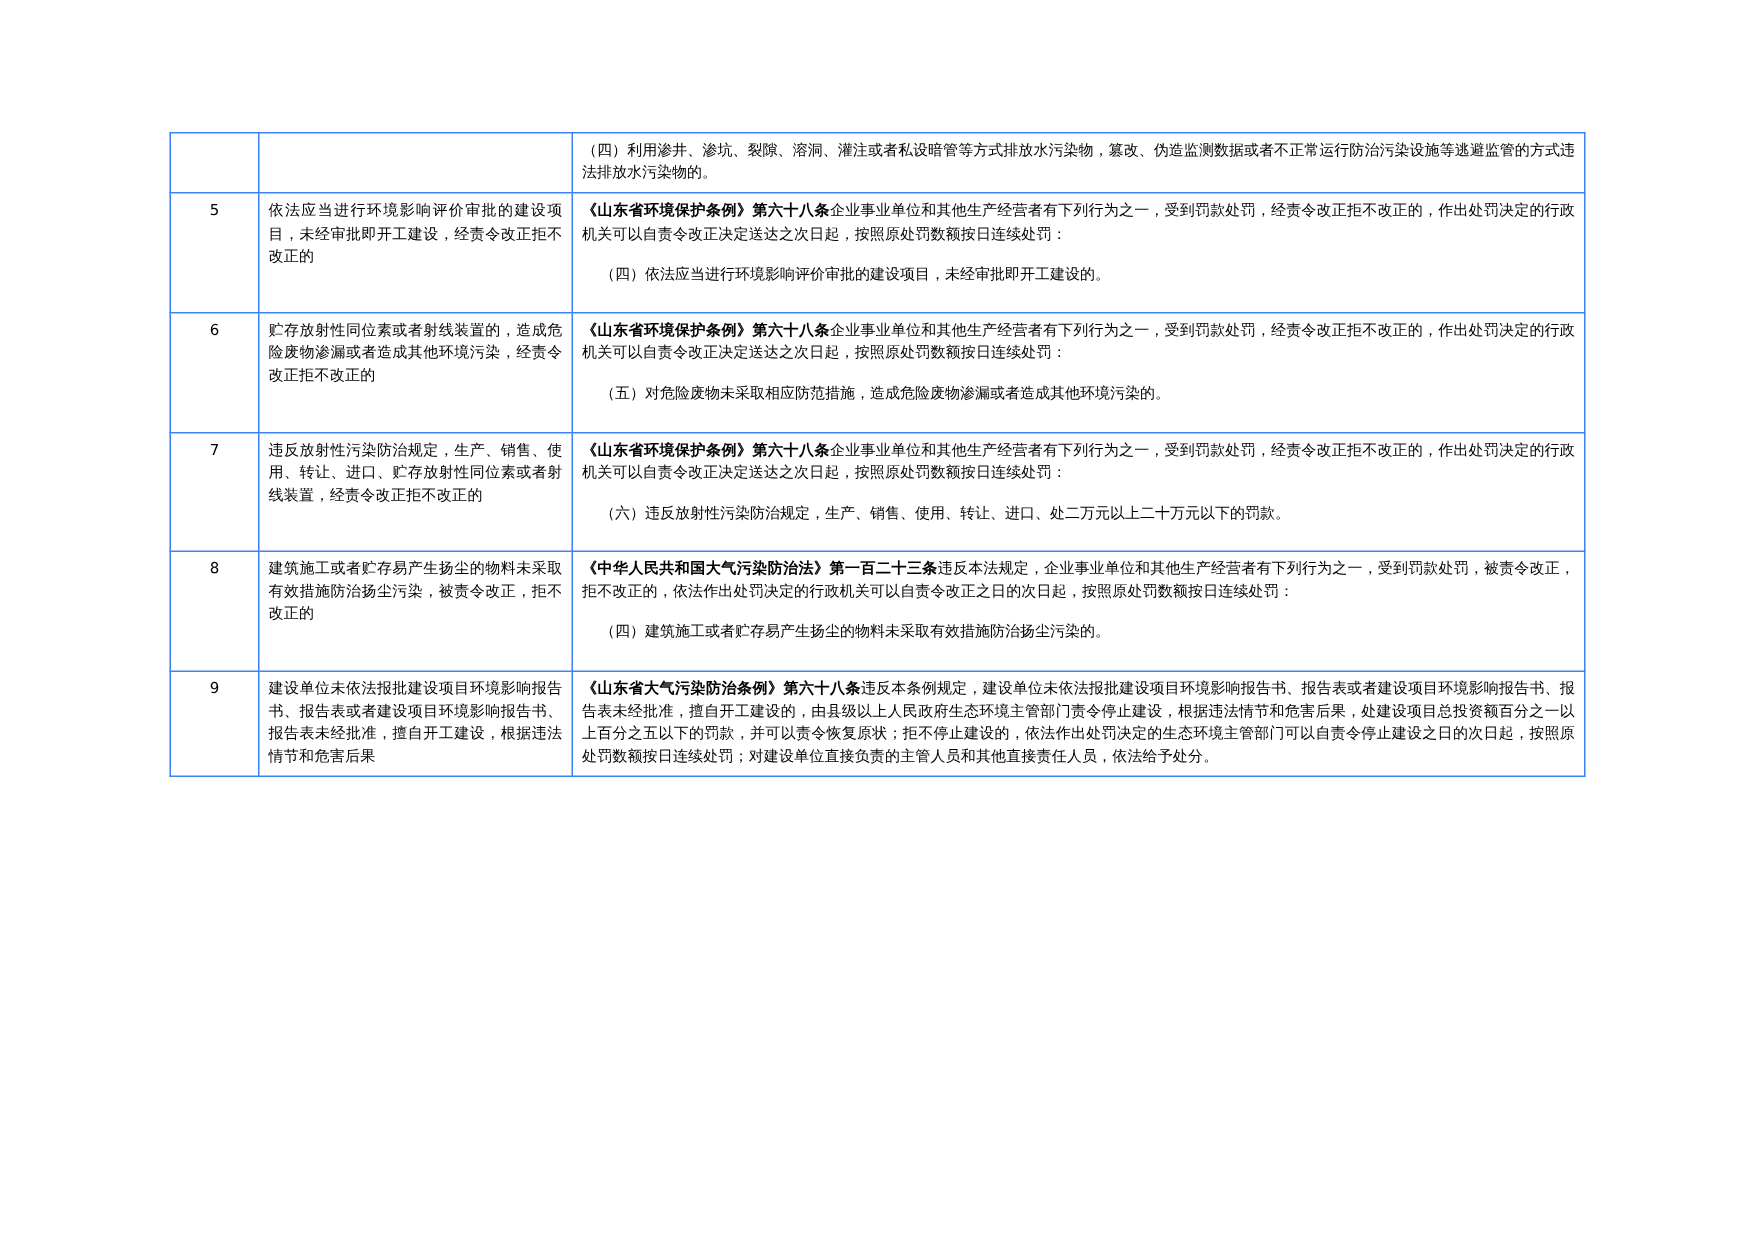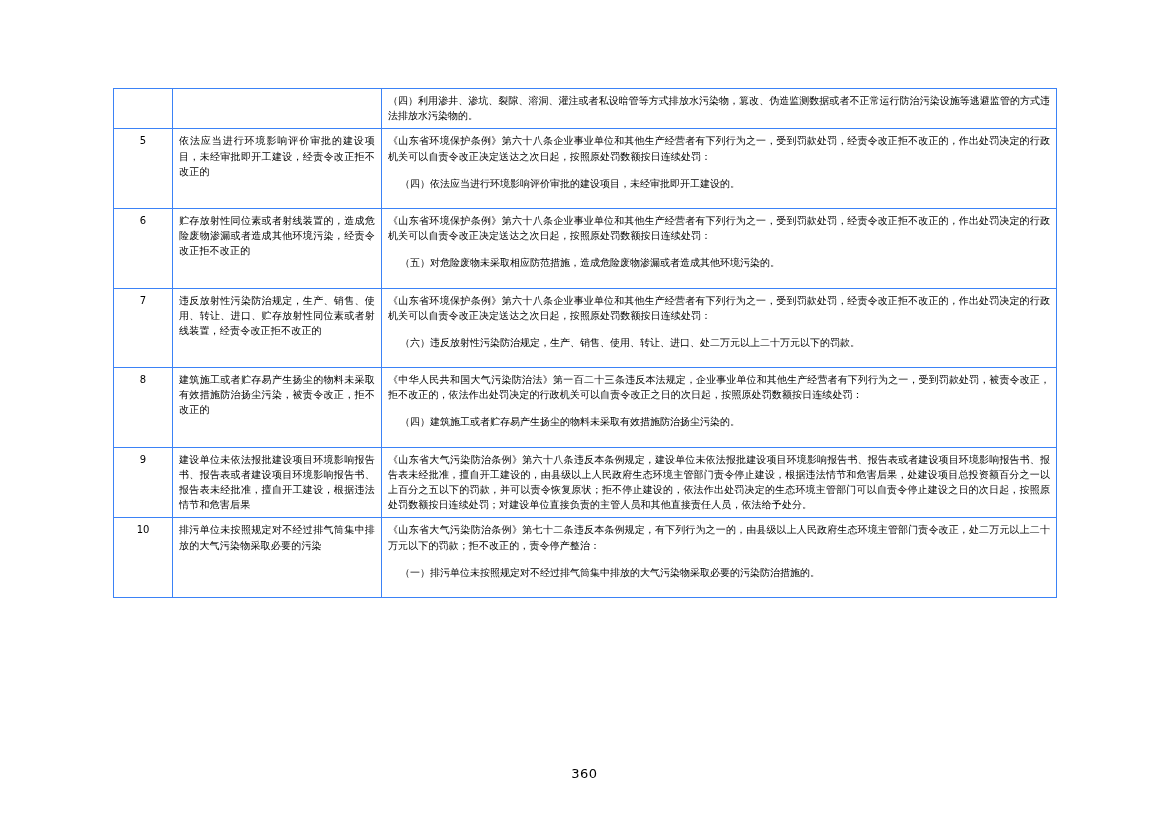--- a/index.html
+++ b/index.html
@@ -49,21 +49,21 @@
     text-align: justify;
     text-justify: inter-ideograph;
     letter-spacing: 0.2px;
   }
   td.col-basis {
     width: auto;
     text-align: justify;
     text-justify: inter-ideograph;
   }
   .basis-title {
-    font-weight: normal;
+    font-weight: bold;
     letter-spacing: 0.3px;
   }
   .basis-body {
     letter-spacing: 0.1px;
   }
   .para {
     margin: 0;
     text-indent: 0;
   }
   .indent1 {
@@ -134,27 +134,18 @@
       </tr>
 
       <tr>
         <td class="col-num">9</td>
         <td class="col-item">建设单位未依法报批建设项目环境影响报告书、报告表或者建设项目环境影响报告书、报告表未经批准，擅自开工建设，根据违法情节和危害后果</td>
         <td class="col-basis">
           <p class="para"><span class="basis-title">《山东省大气污染防治条例》第六十八条</span><span class="basis-body">违反本条例规定，建设单位未依法报批建设项目环境影响报告书、报告表或者建设项目环境影响报告书、报告表未经批准，擅自开工建设的，由县级以上人民政府生态环境主管部门责令停止建设，根据违法情节和危害后果，处建设项目总投资额百分之一以上百分之五以下的罚款，并可以责令恢复原状；拒不停止建设的，依法作出处罚决定的生态环境主管部门可以自责令停止建设之日的次日起，按照原处罚数额按日连续处罚；对建设单位直接负责的主管人员和其他直接责任人员，依法给予处分。</span></p>
         </td>
       </tr>
 
-      <tr>
-        <td class="col-num">10</td>
-        <td class="col-item">排污单位未按照规定对不经过排气筒集中排放的大气污染物采取必要的污染</td>
-        <td class="col-basis">
-          <p class="para"><span class="basis-title">《山东省大气污染防治条例》第七十二条</span><span class="basis-body">违反本条例规定，有下列行为之一的，由县级以上人民政府生态环境主管部门责令改正，处二万元以上二十万元以下的罚款；拒不改正的，责令停产整治：</span></p>
-          <p class="indent1">（一）排污单位未按照规定对不经过排气筒集中排放的大气污染物采取必要的污染防治措施的。</p>
-        </td>
-      </tr>
 
     </tbody>
   </table>
 
-  <div class="page-number">360</div>
 
 </div>
 
 </body></html>

